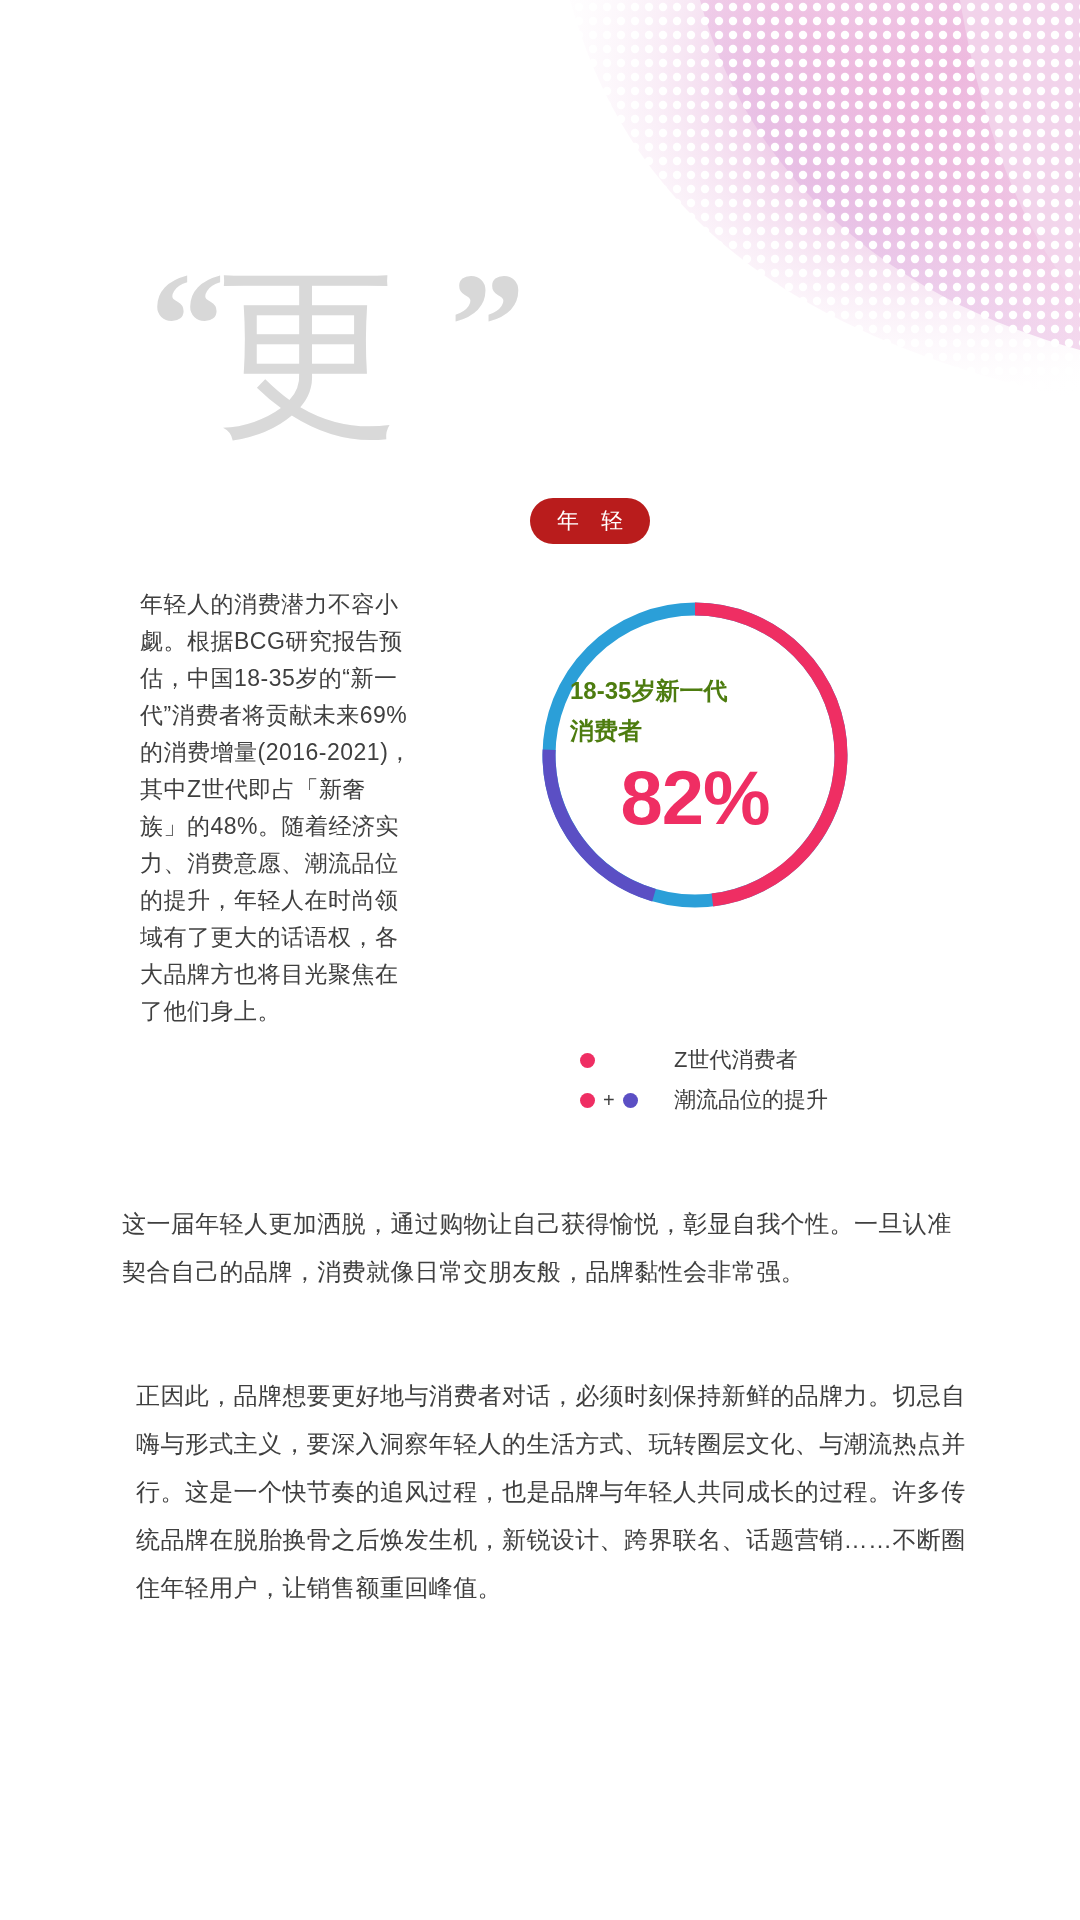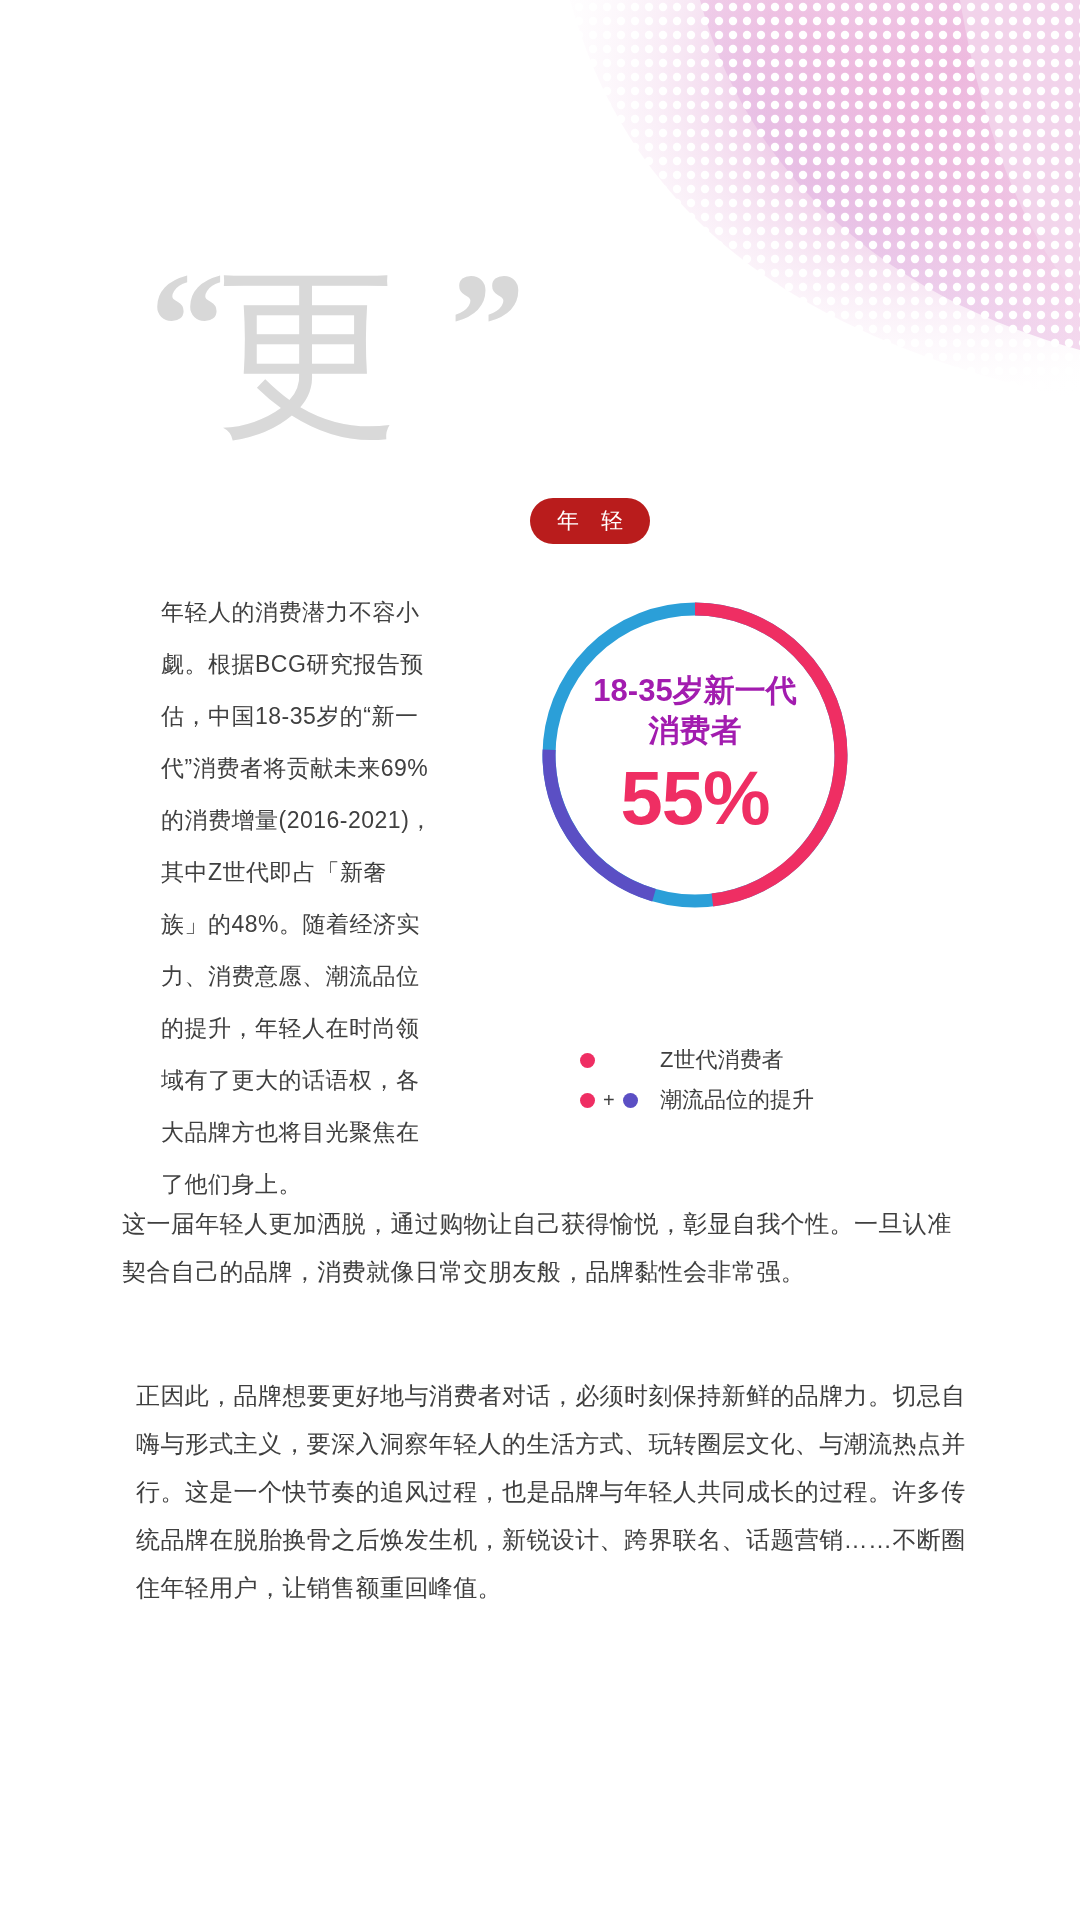--- a/index.html
+++ b/index.html
@@ -84,25 +84,25 @@
     text-indent: 8px;
     display: flex;
     align-items: center;
     justify-content: center;
     box-sizing: border-box;
   }
 
   
   .col-text {
     position: absolute;
-    left: 161px;
+    left: 140px;
     top: 586px;
     width: 272px;
     font-size: 23px;
-    line-height: 52px;
+    line-height: 37px;
     color: #3f3f3f;
     letter-spacing: 0.5px;
   }
 
   
   .chart-wrap {
     position: absolute;
     left: 530px;
     top: 590px;
     width: 330px;
@@ -114,25 +114,24 @@
     top: 0;
     width: 330px;
     height: 330px;
     display: flex;
     flex-direction: column;
     align-items: center;
     justify-content: center;
     box-sizing: border-box;
   }
   .donut-label {
-    font-size: 31px;
-    color: #a21caf;
+    font-size: 24px;
+    color: #4d7c0f;
     font-weight: bold;
     line-height: 40px;
-    text-align: center;
     width: 250px;
   }
   .donut-value {
     font-size: 76px;
     color: #ef2e63;
     font-weight: bold;
     line-height: 82px;
     margin-top: 6px;
     letter-spacing: -1px;
   }
@@ -162,21 +161,21 @@
   .legend-plus {
     font-size: 20px;
     color: #3f3f3f;
     margin: 0 8px;
   }
   .legend-marks {
     width: 80px;
     display: flex;
     align-items: center;
   }
-  .legend-text { }
+  .legend-text { margin-left: 14px; }
 
   
   .para {
     position: absolute;
     left: 122px;
     width: 840px;
     font-size: 24px;
     line-height: 48px;
     color: #3f3f3f;
     letter-spacing: 0.4px;
@@ -238,21 +237,21 @@
     <svg width="330" height="330" viewBox="0 0 330 330" xmlns="http://www.w3.org/2000/svg">
 
       <circle cx="165" cy="165" r="146" fill="none" stroke="#2b9fd8" stroke-width="13"></circle>
 
       <circle cx="165" cy="165" r="146" fill="none" stroke="#5b4fc4" stroke-width="13" stroke-dasharray="193 724" stroke-dashoffset="-500" transform="rotate(-90 165 165)"></circle>
 
       <circle cx="165" cy="165" r="146" fill="none" stroke="#ef2e63" stroke-width="13" stroke-dasharray="441 476" stroke-dashoffset="0" transform="rotate(-90 165 165)"></circle>
     </svg>
     <div class="donut-center">
       <div class="donut-label">18-35岁新一代<br>消费者</div>
-      <div class="donut-value">55%</div>
+      <div class="donut-value">82%</div>
     </div>
   </div>
 
   <div class="legend">
     <div class="legend-row">
       <span class="legend-marks">
         <span class="dot dot-pink"></span>
       </span>
       <span class="legend-text">Z世代消费者</span>
     </div>

